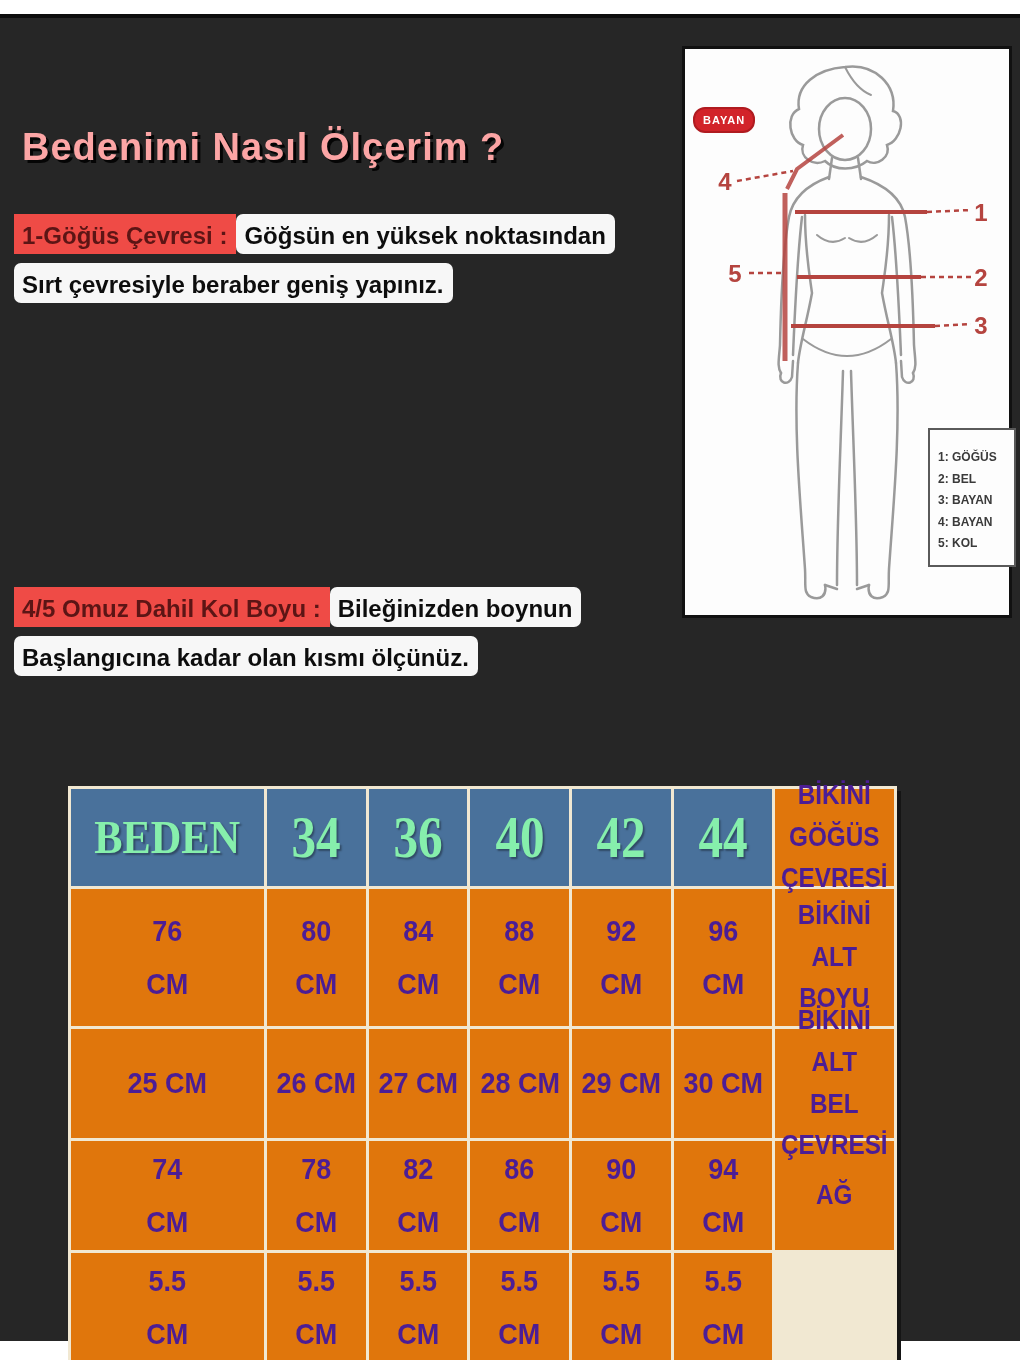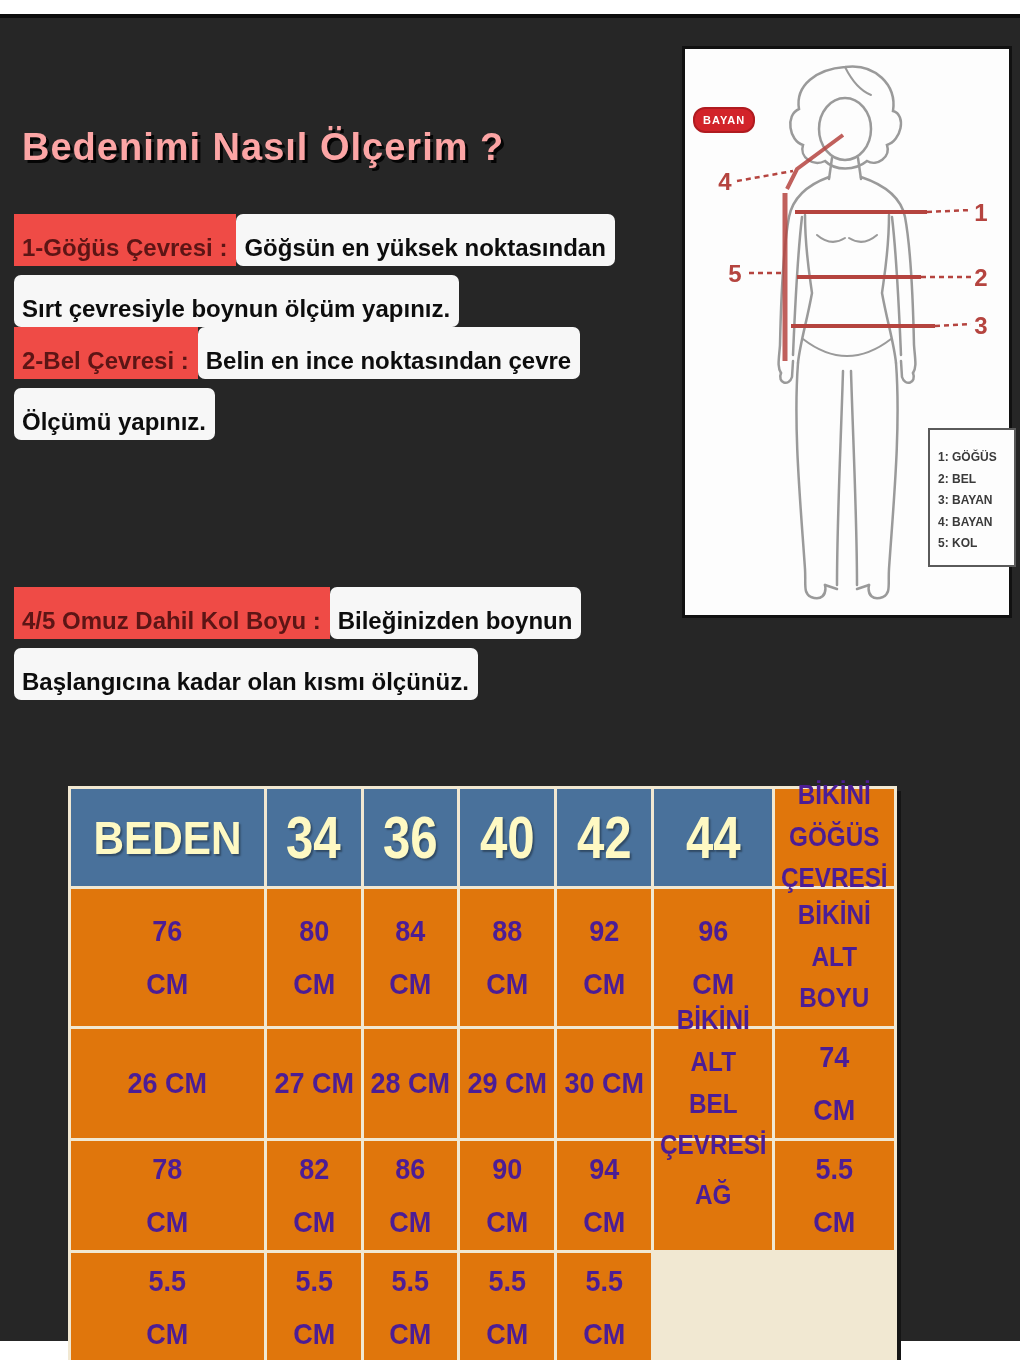--- a/index.html
+++ b/index.html
@@ -29,21 +29,21 @@
     color: #fca5a5;
     text-shadow: 3px 3px 0 rgba(0,0,0,0.85);
   }
   
   .para { position: absolute; left: 14px; }
   .para .line { display: block; margin-bottom: 9px; white-space: nowrap; }
   .hl {
     display: inline-block;
     font-size: 24px;
     font-weight: 700;
-    padding: 20px 9px 4px 8px;
+    padding: 8px 9px 4px 8px;
     vertical-align: top;
   }
   .hl-red  { background: #ef4b46; color: #5c1515; }
   .hl-white{ background: #f7f7f7; color: #0d0d0d; border-radius: 7px; }
   #para-1 { top: 196px; }
   #para-2 { top: 309px; }
   #para-3 { top: 421px; }
   #para-4 { top: 569px; }
   
   .figure-box {
@@ -97,53 +97,46 @@
   }
   .cell {
     display: flex;
     align-items: center;
     justify-content: center;
     text-align: center;
     white-space: pre-line;
   }
   .cell-header {
     background: #49719b;
-    color: #fef9c3;
+    color: #86efac;
     text-shadow: 2px 2px 2px rgba(0,0,0,0.35);
+    font-family: Liberation Serif, serif;
   }
   .beden-label { font-size: 46px; font-weight: 700; transform: scaleX(0.92); }
   .size-number { font-size: 60px; font-weight: 700; transform: scaleX(0.82); }
   .cell-orange { background: #e0760c; color: #4c1d95; }
   .row-label   { font-size: 27px; font-weight: 700; line-height: 1.55; transform: scaleX(0.9); }
   .row-value   { font-size: 30px; font-weight: 700; line-height: 1.75; transform: scaleX(0.9); }
 </style>
 </head>
 <body>
 
 <div class="panel">
 
   <h1 class="title">Bedenimi Nasıl Ölçerim ?</h1>
 
   <div class="para" id="para-1">
     <span class="line">
       <span class="hl hl-red">1-Göğüs Çevresi : </span><span class="hl hl-white">Göğsün en yüksek noktasından</span>
     </span>
     <span class="line">
-      <span class="hl hl-white">Sırt çevresiyle boynun ölçüm yapınız.</span>
-    </span>
-  </div>
-
-  <div class="para" id="para-2">
-    <span class="line">
-      <span class="hl hl-red">2-Bel Çevresi : </span><span class="hl hl-white">Belin en ince noktasından çevre</span>
-    </span>
-    <span class="line">
-      <span class="hl hl-white">Ölçümü yapınız.</span>
-    </span>
-  </div>
+      <span class="hl hl-white">Sırt çevresiyle beraber geniş yapınız.</span>
+    </span>
+  </div>
+
 
 
   <div class="para" id="para-4">
     <span class="line">
       <span class="hl hl-red">4/5 Omuz Dahil Kol Boyu : </span><span class="hl hl-white">Bileğinizden boynun</span>
     </span>
     <span class="line">
       <span class="hl hl-white">Başlangıcına kadar olan kısmı ölçünüz.</span>
     </span>
   </div>
@@ -236,20 +229,21 @@
 CM</span></div>
     <div class="cell cell-orange"><span class="row-value">88
 CM</span></div>
     <div class="cell cell-orange"><span class="row-value">92
 CM</span></div>
     <div class="cell cell-orange"><span class="row-value">96
 CM</span></div>
 
     <div class="cell cell-orange"><span class="row-label">BİKİNİ ALT
 BOYU</span></div>
+    <div class="cell cell-orange"><span class="row-value">25 CM</span></div>
     <div class="cell cell-orange"><span class="row-value">26 CM</span></div>
     <div class="cell cell-orange"><span class="row-value">27 CM</span></div>
     <div class="cell cell-orange"><span class="row-value">28 CM</span></div>
     <div class="cell cell-orange"><span class="row-value">29 CM</span></div>
     <div class="cell cell-orange"><span class="row-value">30 CM</span></div>
 
     <div class="cell cell-orange"><span class="row-label">BİKİNİ ALT
 BEL ÇEVRESİ</span></div>
     <div class="cell cell-orange"><span class="row-value">74
 CM</span></div>

